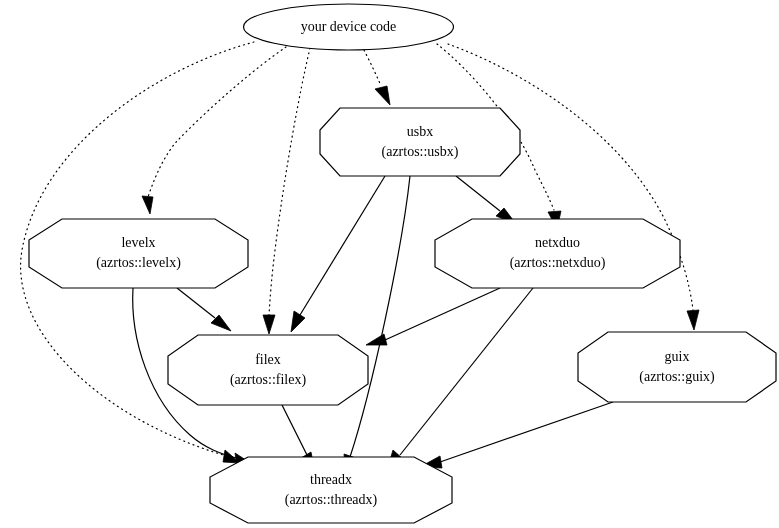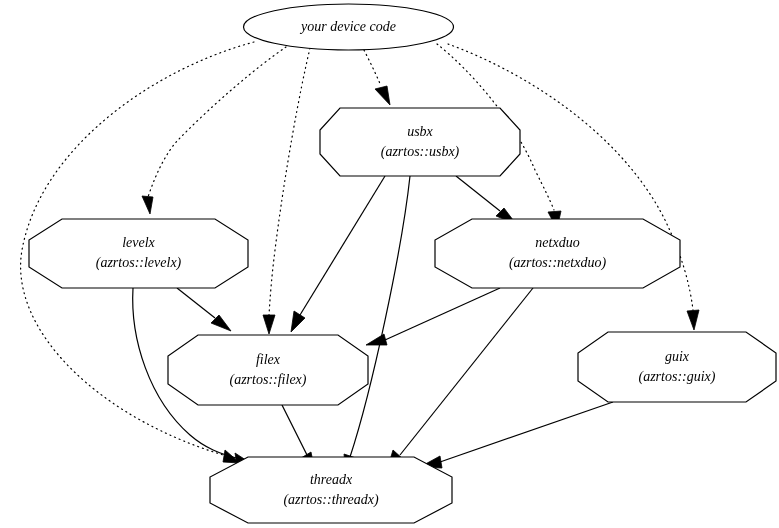--- a/index.html
+++ b/index.html
@@ -11,21 +11,20 @@
     width: 779px;
     height: 528px;
     overflow: hidden;
     font-family: "Liberation Serif", "DejaVu Serif", serif;
   }
   #graph-root {
     position: relative;
     width: 779px;
     height: 528px;
     background: #ffffff;
-    font-style: italic;
   }
   svg#graph-svg {
     display: block;
     width: 779px;
     height: 528px;
   }
   .node-shape {
     fill: #ffffff;
     stroke: #000000;
     stroke-width: 1.2;

